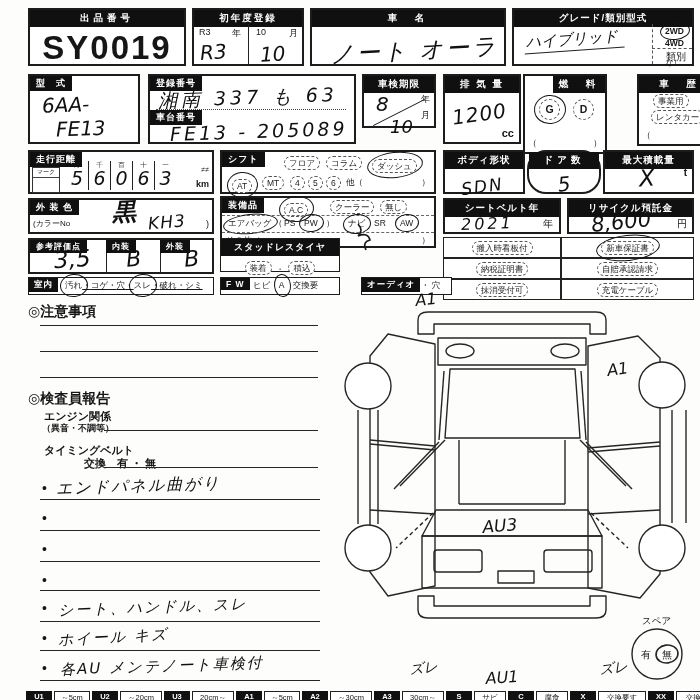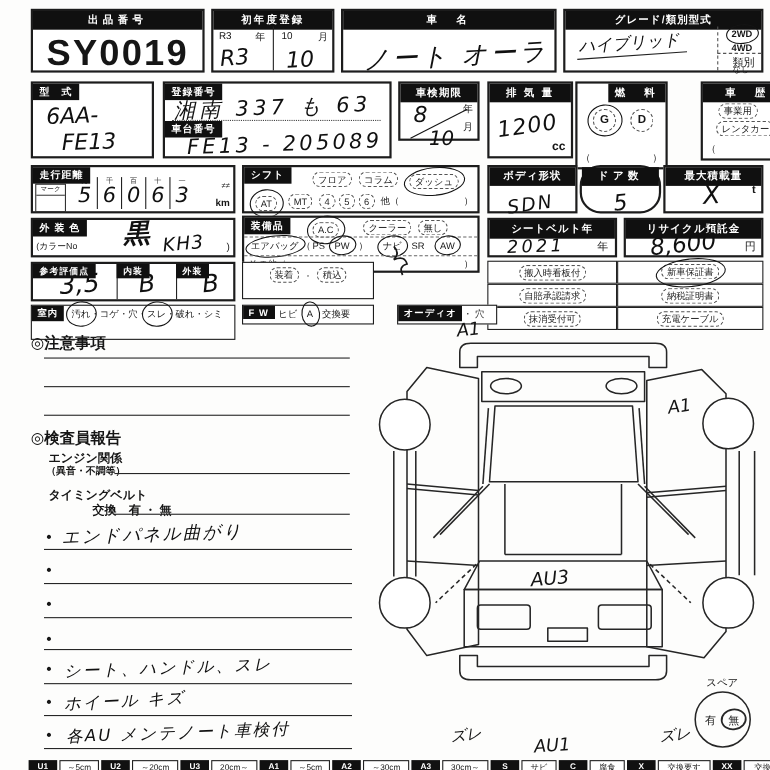--- a/index.html
+++ b/index.html
@@ -223,50 +223,51 @@
     <div class="abs" style="left:130px;top:0;bottom:0;border-left:1.5px solid #222;"></div>
     <div class="tab" style="font-size:8px;">参考評価点</div>
     <span class="abs hw" style="left:24px;top:6px;font-size:23px;transform:rotate(-4deg);">3,5</span>
     <div class="tab" style="left:76px;font-size:8px;">内装</div>
     <span class="abs hw" style="left:96px;top:6px;font-size:22px;transform:rotate(-5deg);">B</span>
     <div class="tab" style="left:130px;font-size:8px;">外装</div>
     <span class="abs hw" style="left:154px;top:6px;font-size:22px;transform:rotate(-5deg);">B</span>
   </div>
 
   <div class="box thin" style="left:220px;top:238px;width:120px;height:34px;">
+    <div class="hdr" style="letter-spacing:1px;font-size:9px;">スタッドレスタイヤ</div>
     <div style="text-align:center;margin-top:2px;">
       <span class="pill">装着</span>
       <span style="font-size:8px;">・</span>
       <span class="pill">積込</span>
     </div>
   </div>
 
 
   <div class="abs" style="left:443px;top:237px;width:251px;height:63px;display:grid;grid-template-columns:118px 133px;grid-template-rows:21px 21px 21px;">
     <div class="doccell">
         <span class="pill">搬入時看板付</span>
       </div>
     <div class="doccell">
         <span class="oval"><span class="pill">新車保証書</span></span>
       </div>
     <div class="doccell">
+        <span class="pill">納税証明書</span>
+      </div>
+    <div class="doccell">
         <span class="pill">自賠承認請求</span>
       </div>
     <div class="doccell">
-        <span class="pill">納税証明書</span>
-      </div>
-    <div class="doccell">
         <span class="pill">抹消受付可</span>
       </div>
     <div class="doccell">
         <span class="pill">充電ケーブル</span>
       </div>
   </div>
 
-  <div class="box thin" style="left:28px;top:277px;width:186px;height:32px;">
+  <div class="box thin" style="left:28px;top:277px;width:186px;height:18px;text-decoration:underline;">
     <div class="tab" style="font-size:8.5px;padding:1px 5px;">室内</div>
     <div style="margin-left:36px;font-size:8.5px;line-height:15px;white-space:nowrap;">
       <span class="oval">汚れ</span><span>・</span><span>コゲ</span><span>・</span><span>穴</span><span>・</span><span class="oval">スレ</span><span>・</span><span>破れ</span><span>・</span><span>シミ</span>
     </div>
   </div>
 
   <div class="box thin" style="left:220px;top:277px;width:120px;height:18px;">
     <div class="tab" style="font-size:8.5px;padding:1px 5px;">F W</div>
     <div style="margin-left:32px;font-size:8.5px;line-height:15px;white-space:nowrap;">
       <span>ヒビ</span>

